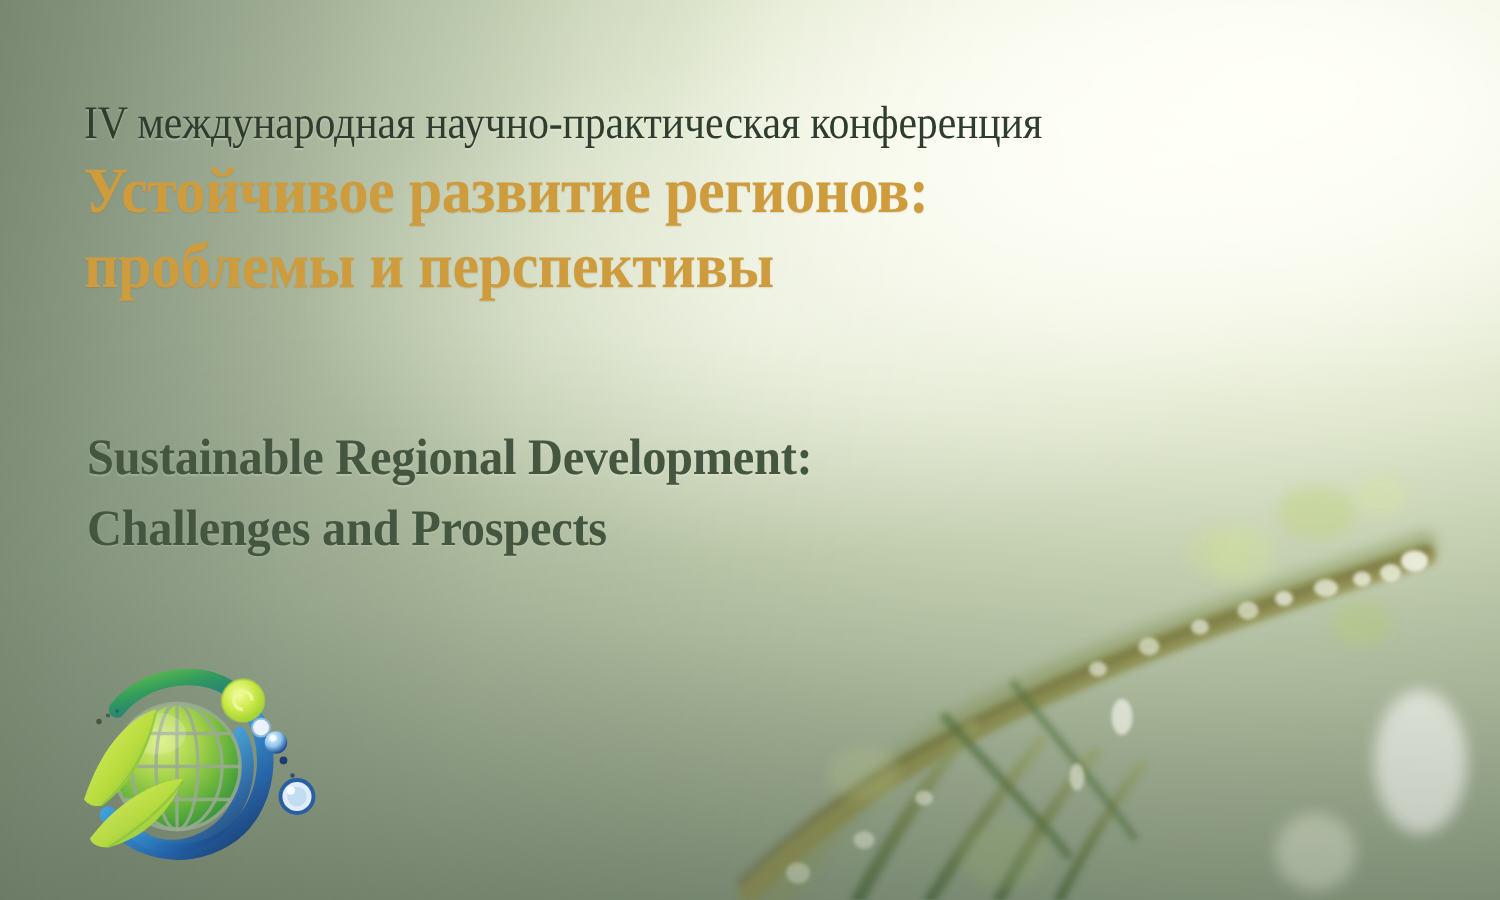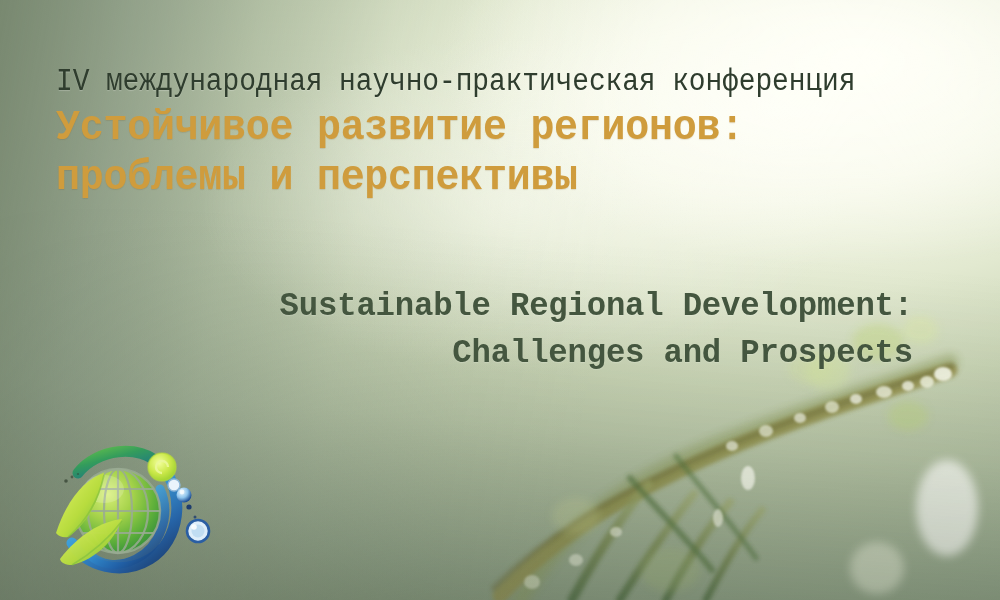--- a/index.html
+++ b/index.html
@@ -6,21 +6,21 @@
   html, body {
     margin: 0;
     padding: 0;
     background: #2b2b2b;
   }
   #stage {
     position: relative;
     width: 1000px;
     height: 600px;
     overflow: hidden;
-    font-family: Liberation Mono, monospace;
+    font-family: Liberation Serif, serif;
     -webkit-font-smoothing: antialiased;
   }
 
   
   .bg-base {
     position: absolute;
     inset: 0;
     background:
       radial-gradient(130% 110% at 78% 18%,
         #fcfdf4 0%,
@@ -109,21 +109,20 @@
     white-space: nowrap;
     text-shadow: 0 1px 1px rgba(120,80,20,0.16);
   }
   .line-title.l2 { margin-top: -2px; }
 
   .en-block {
     position: absolute;
     left: 58px;
     top: 283px;
     width: 900px;
-    text-align: right;
   }
   .line-en {
     font-size: 34px;
     line-height: 46px;
     font-weight: 700;
     color: #44563f;
     letter-spacing: -0.2px;
     transform: scaleX(0.95);
     transform-origin: left center;
     white-space: nowrap;

